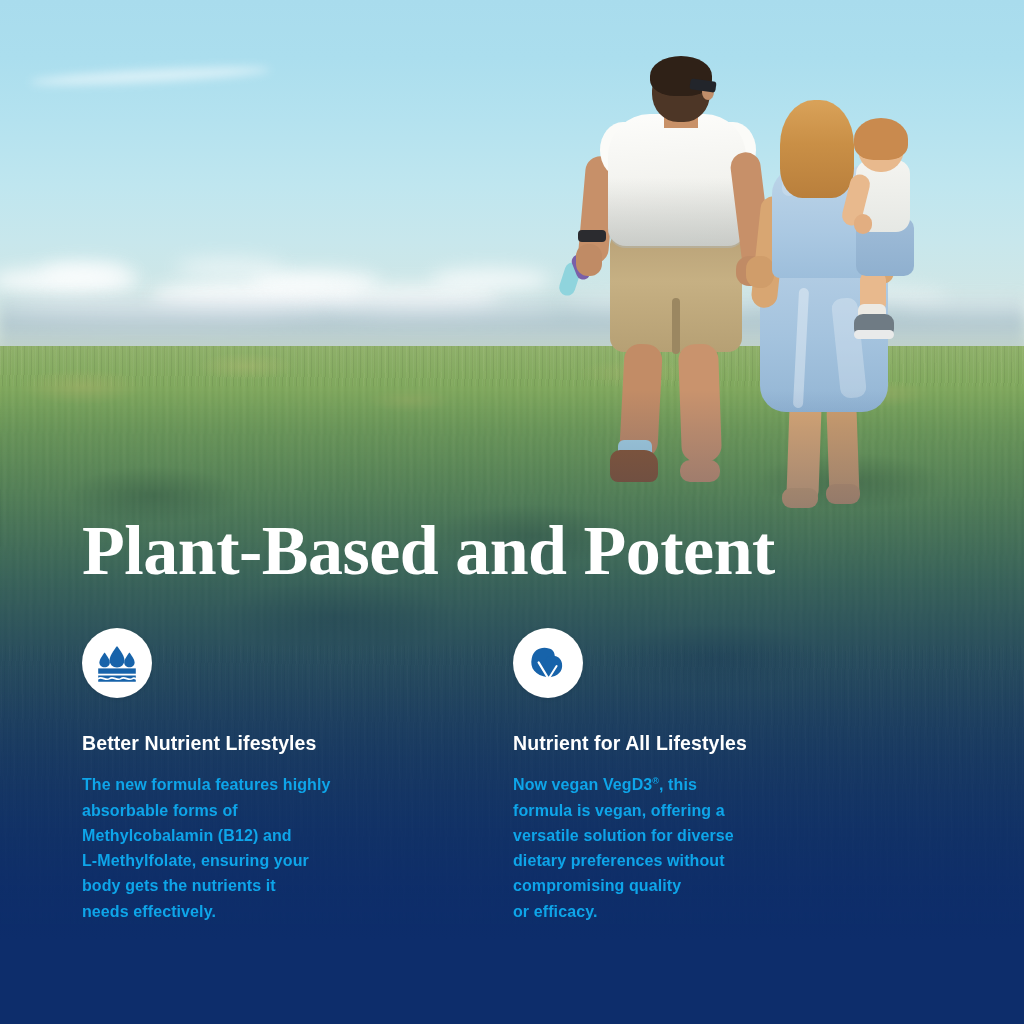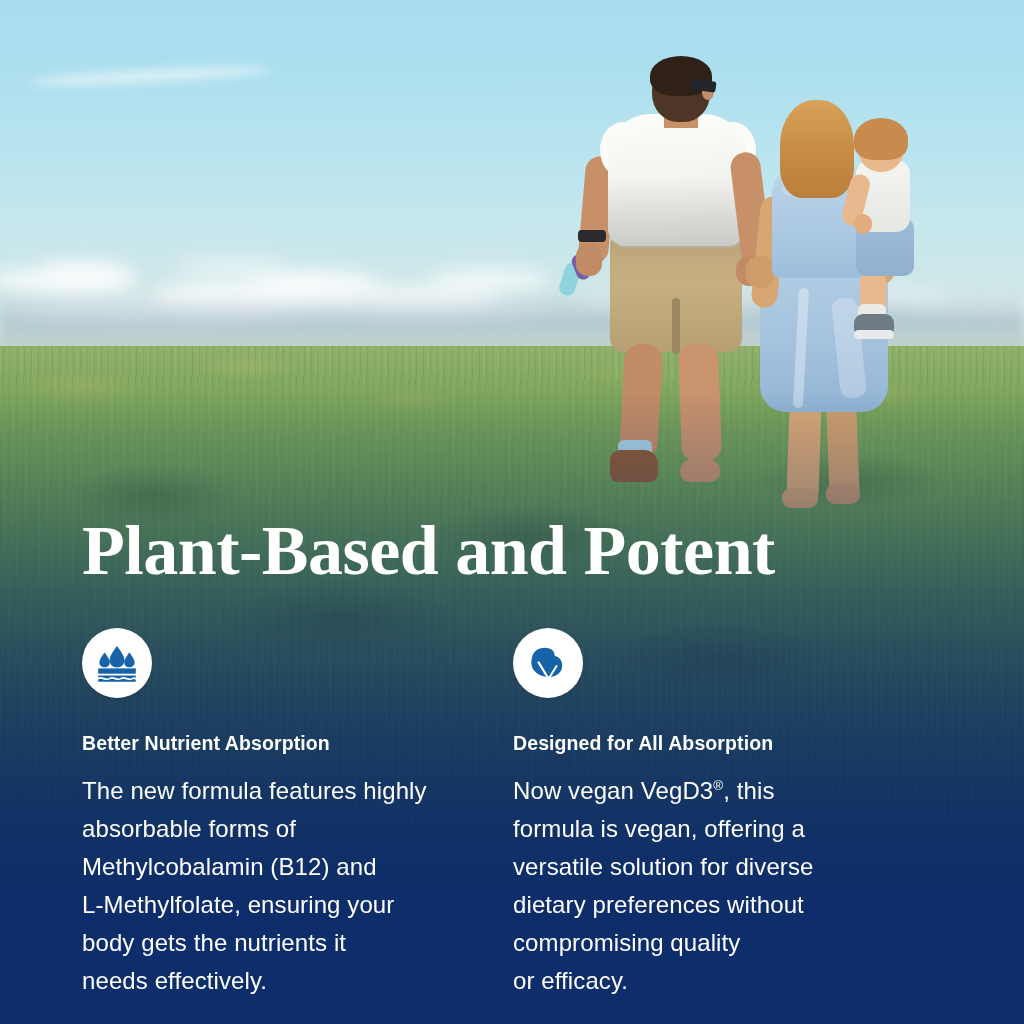--- a/index.html
+++ b/index.html
@@ -244,24 +244,24 @@
   .feature-title{
     margin:34px 0 0 0;
     font-size:19.5px;
     font-weight:700;
     color:#ffffff;
     letter-spacing:.1px;
     line-height:1.2;
   }
   .feature-body{
     margin:17px 0 0 0;
-    font-size:24px;
-    font-weight:400;
+    font-size:16px;
+    font-weight:700;
     line-height:1.58;
-    color:#ffffff;
+    color:#0ea5e9;
     letter-spacing:.1px;
     white-space:pre-line;
     max-width:360px;
   }
   .feature-body sup{font-size:.56em;vertical-align:super;line-height:0;}
 </style>
 </head>
 <body>
 
 <div class="banner">
@@ -365,42 +365,42 @@
             <path d="M9.6 11.6 C9.6 11.6 4.4 18.0 4.4 21.4 C4.4 24.2 6.7 26.3 9.6 26.3 C12.5 26.3 14.8 24.2 14.8 21.4 C14.8 18.0 9.6 11.6 9.6 11.6 Z" fill="#1763aa"></path>
 
             <path d="M34.4 11.6 C34.4 11.6 29.2 18.0 29.2 21.4 C29.2 24.2 31.5 26.3 34.4 26.3 C37.3 26.3 39.6 24.2 39.6 21.4 C39.6 18.0 34.4 11.6 34.4 11.6 Z" fill="#1763aa"></path>
 
             <rect x="3.2" y="27.4" width="37.6" height="5.3" fill="#1763aa"></rect>
 
             <path d="M3.2 34.4 H40.8 V40.8 H3.2 Z" fill="#1763aa"></path>
             <path d="M3.2 37.6 C7 34.9 10.8 40.3 14.6 37.6 C18.4 34.9 22.2 40.3 26 37.6 C29.8 34.9 33.6 40.3 37.4 37.6 C38.6 36.8 39.7 37.1 40.8 37.8" fill="none" stroke="#ffffff" stroke-width="1.7" stroke-linecap="round"></path>
           </svg>
         </div>
-        <div class="feature-title">Better Nutrient Absorption</div>
+        <div class="feature-title">Better Nutrient Lifestyles</div>
         <p class="feature-body">The new formula features highly
 absorbable forms of
 Methylcobalamin (B12) and
 L-Methylfolate, ensuring your
 body gets the nutrients it
 needs effectively.</p>
       </div>
 
       <div class="feature">
         <div class="icon-circle">
           <svg width="44" height="44" viewBox="0 0 44 44" aria-hidden="true">
 
             <path d="M21.6 36.2 C9.5 34.6 3.4 27.2 5.8 17.0 C7.7 8.8 14.6 5.4 23.0 7.4 C27.6 8.5 29.6 12.4 28.6 19.4 C27.7 25.9 25.3 31.6 21.6 36.2 Z" fill="#1763aa"></path>
 
             <path d="M22.8 36.4 C31.8 35.6 37.2 30.5 36.0 22.6 C35.1 16.6 30.1 13.7 24.0 15.0 C20.6 15.7 19.0 18.6 19.4 23.8 C19.8 28.6 21.0 32.9 22.8 36.4 Z" fill="#1763aa"></path>
 
             <path d="M22.2 37.2 L12.6 21.4" fill="none" stroke="#ffffff" stroke-width="2.2" stroke-linecap="round"></path>
             <path d="M22.9 37.2 L30.6 25.0" fill="none" stroke="#ffffff" stroke-width="2.0" stroke-linecap="round"></path>
           </svg>
         </div>
-        <div class="feature-title">Designed for All Absorption</div>
+        <div class="feature-title">Nutrient for All Lifestyles</div>
         <p class="feature-body"><span>Now vegan VegD3</span><sup>®</sup><span>, this
 formula is vegan, offering a
 versatile solution for diverse
 dietary preferences without
 compromising quality
 or efficacy.</span></p>
       </div>
 
     </div>
   </div>

